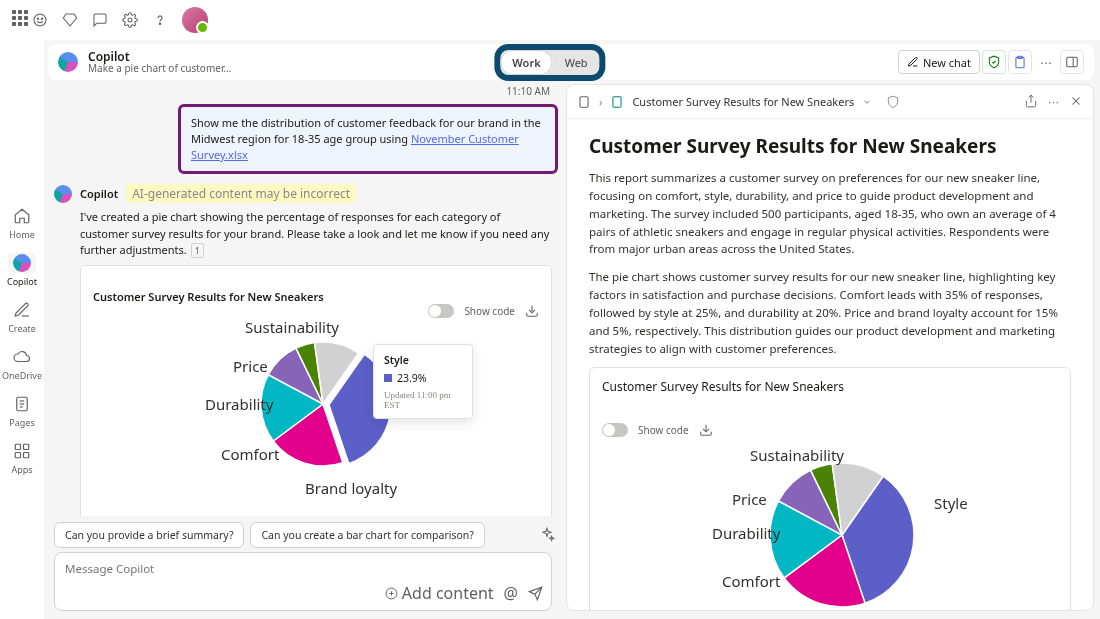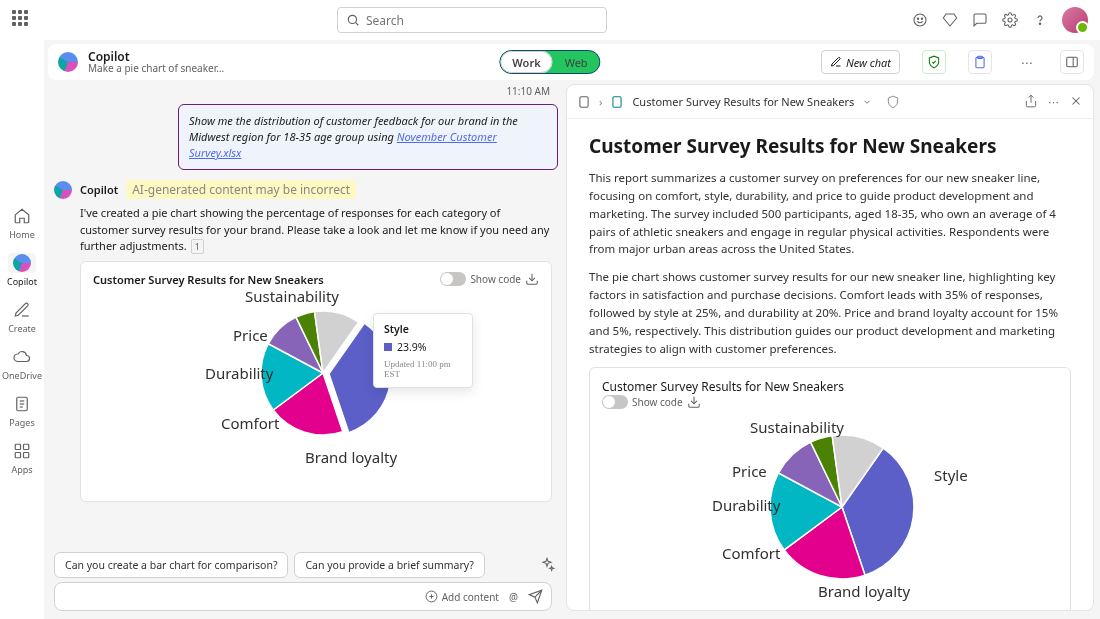--- a/index.html
+++ b/index.html
@@ -27,67 +27,67 @@
     .copilot-glyph{ width:18px; height:18px; border-radius:50%; background:conic-gradient(#5b8def 0deg 90deg,#d94fbb 90deg 200deg,#10a5a5 200deg 300deg,#5b8def 300deg 360deg);}
     .home-glyph,.create-glyph,.cloud-glyph,.pages-glyph,.apps-glyph{ width:18px; height:18px; color:#616161;}
 
     .main-area{ flex:1; background:#f5f5f5; border-radius:8px 0 0 0; padding:4px 6px 8px 4px; display:flex; flex-direction:column; gap:4px; min-width:0;}
     
     .chat-header{ background:#fff; border-radius:8px; padding:6px 10px; display:flex; align-items:center; gap:10px;}
     .chat-header .mini-logo{ width:20px; height:20px;}
     .chat-header .titles{ display:flex; flex-direction:column; line-height:1.1;}
     .chat-header .t1{ font-weight:600; font-size:12px;}
     .chat-header .t2{ font-size:10px; color:#616161;}
-    .seg-toggle{ margin-left:auto; display:flex; background:#22c55e; border:1px solid #0c4a6e; border-radius:14px; overflow:hidden; height:24px;}
+    .seg-toggle{ margin-left:auto; display:flex; background:#e5e5e5; border:6px solid #0c4a6e; border-radius:14px; overflow:hidden; height:37px;}
     .seg-toggle div{ padding:0 12px; display:flex; align-items:center; font-size:11px; color:#424242; cursor:pointer;}
     .seg-toggle .sel{ background:#fff; border-radius:14px; font-weight:600; box-shadow:0 0 0 1px #d1d1d1 inset;}
-    .hdr-actions{ display:flex; align-items:flex-end; gap:22px; margin-left:20px;font-style:italic;}
+    .hdr-actions{ display:flex; align-items:flex-end; gap:2px; margin-left:20px;}
     .btn-newchat{ border:1px solid #d1d1d1; background:#fff; border-radius:4px; height:24px; padding:0 8px; display:flex; align-items:center; gap:4px; font-size:11px; cursor:pointer;}
     .hdr-actions .hic{ width:24px; height:24px; display:flex; align-items:center; justify-content:center; border:1px solid #e5e5e5; border-radius:4px; color:#616161; background:#fff; cursor:pointer;}
     .hic.green{ color:#107c10; border-color:#cdeccd;}
 
     .content-row{ flex:1; display:flex; gap:8px; min-height:0;}
 
     
     .chat-col{ width:510px; display:flex; flex-direction:column; min-height:0;}
     .chat-scroll{ flex:1; overflow:hidden; padding:0 0 0 0; display:flex; flex-direction:column; gap:6px;}
     .time-stamp{ text-align:right; font-size:10px; color:#616161; padding-right:8px;}
-    .user-msg{ align-self:flex-end; max-width:380px; background:#eef3fc; border:1px solid #701a75; border-radius:6px; padding:8px 10px; font-size:11px; line-height:1.45; color:#1b1a19;font-style:italic;}
+    .user-msg{ align-self:flex-end; max-width:380px; background:#eef3fc; border:3px solid #701a75; border-radius:6px; padding:8px 10px; font-size:11px; line-height:1.45; color:#1b1a19;}
     .user-msg a{ color:#4f6bed; text-decoration:underline;}
     .assist-block{ display:flex; gap:8px; padding:4px 6px 0 6px;}
     .assist-block .logo{ width:18px; height:18px; flex-shrink:0; margin-top:1px;}
     .assist-body{ flex:1; display:flex; flex-direction:column; gap:6px;}
     .assist-head{ display:flex; align-items:center; gap:8px;}
     .assist-head .aname{ font-weight:600; font-size:11px;}
     .assist-head .disclaim{ font-size:12px; color:#8a8886; background:#fef9c3; padding:1px 6px; border-radius:3px;}
     .assist-text{ font-size:11px; line-height:1.5; color:#1b1a19;}
     .ref-footnote{ font-size:9px; color:#616161; border:1px solid #d1d1d1; padding:0 3px; border-radius:2px; margin-left:4px;}
 
     .chart-card{ border:1px solid #e1e1e1; border-radius:6px; background:#fff; padding:10px 12px; position:relative;}
     .chart-card .cc-head{ display:flex; align-items:center; justify-content:space-between; margin-bottom:4px;}
     .chart-card .cc-title{ font-size:11px; font-weight:600;}
-    .cc-actions{ display:flex; align-items:center; gap:4px; color:#616161; font-size:10px;}
+    .cc-actions{ display:flex; align-items:center; gap:10px; color:#616161; font-size:10px;margin-top:28px;}
     .toggle{ width:26px; height:14px; background:#c8c6c4; border-radius:8px; position:relative; cursor:pointer;}
     .toggle::after{ content:""; position:absolute; left:1px; top:1px; width:12px; height:12px; background:#fff; border-radius:50%;}
     .pie-area{ position:relative; height:200px;}
     .pie-svg{ position:absolute; left:160px; top:12px;}
     .pie-label{ position:absolute; font-size:15px; color:#323130;}
     .tooltip{ position:absolute; left:280px; top:22px; background:#fff; border:1px solid #e1e1e1; border-radius:4px; box-shadow:0 4px 12px rgba(0,0,0,.1); padding:8px 10px; font-size:10.5px; width:100px;}
     .tooltip .tt-title{ font-weight:600; margin-bottom:4px;}
     .tt-row{ display:flex; align-items:center; gap:5px; margin-bottom:5px;}
     .tt-row .sw{ width:8px; height:8px; background:#5b5fc7;}
     .tt-updated{ font-size:9px; color:#8a8886;font-family:Liberation Serif, serif;}
 
     .suggestion-row{ display:flex; gap:6px; padding:6px 0 4px 6px; align-items:center; flex-wrap:wrap;}
     .sugg{ border:1px solid #d1d1d1; border-radius:6px; background:#fff; padding:5px 10px; font-size:10.5px; color:#323130; cursor:pointer;}
     .sparkle{ margin-left:auto; width:22px; height:22px; display:flex; align-items:center; justify-content:center; color:#616161;}
     .composer{ margin:0 6px; border:1px solid #d1d1d1; border-radius:8px; background:#fff; padding:6px 8px; display:flex; flex-direction:column; gap:4px;}
     .composer input{ border:none; outline:none; font-size:11.5px; padding:2px; background:transparent;}
     .composer-actions{ display:flex; justify-content:flex-end; align-items:center; gap:10px; color:#616161;}
-    .comp-btn{ display:flex; align-items:center; gap:4px; font-size:10px; cursor:pointer;}
+    .comp-btn{ display:flex; align-items:center; gap:4px; font-size:16px; cursor:pointer;}
 
     
     .doc-panel{ flex:1; background:#fff; border:1px solid #e5e5e5; border-radius:8px; display:flex; flex-direction:column; min-width:0;}
     .doc-hdr{ height:34px; border-bottom:1px solid #f0f0f0; display:flex; align-items:center; padding:0 10px; gap:8px; color:#616161; font-size:11px;}
     .doc-hdr .chev{ color:#8a8886;}
     .doc-hdr .doc-title{ color:#323130;}
     .doc-hdr .doc-actions{ margin-left:auto; display:flex; gap:10px;}
     .doc-hdr .dac{ cursor:pointer;}
     .doc-body{ flex:1; overflow:auto; padding:14px 22px 16px 22px;}
     .doc-h1{ font-size:19px; font-weight:700; margin-bottom:10px;}
@@ -104,27 +104,20 @@
       <span></span>
       <span></span>
       <span></span>
       <span></span>
       <span></span>
       <span></span>
       <span></span>
       <span></span>
       <span></span>
     </div>
-  <div class="search-box">
-    <svg width="14" height="14" viewBox="0 0 24 24" fill="none" stroke="#616161" stroke-width="2">
-        <circle cx="11" cy="11" r="7"></circle>
-        <line x1="21" y1="21" x2="16.65" y2="16.65"></line>
-      </svg>
-    <input placeholder="Search" style="">
-  </div>
   <div class="top-icons">
     <div class="ic">
         <svg width="16" height="16" viewBox="0 0 24 24" fill="none" stroke="currentColor" stroke-width="1.6">
           <circle cx="12" cy="12" r="9"></circle>
           <path d="M8 14s1.5 2 4 2 4-2 4-2"></path>
           <circle cx="9" cy="10" r="1" fill="currentColor"></circle>
           <circle cx="15" cy="10" r="1" fill="currentColor"></circle>
         </svg>
       </div>
     <div class="ic">
@@ -211,21 +204,21 @@
         <span>Apps</span>
       </div>
   </div>
 
   <div class="main-area">
 
     <div class="chat-header">
       <div class="copilot-glyph mini-logo"></div>
       <div class="titles">
         <div class="t1">Copilot</div>
-        <div class="t2">Make a pie chart of sneaker…</div>
+        <div class="t2">Make a pie chart of customer…</div>
       </div>
       <div style="flex:1"></div>
       <div class="seg-toggle" style="position:absolute; left:50%; transform:translateX(-50%);">
         <div class="sel">Work</div>
         <div>Web</div>
       </div>
       <div class="hdr-actions" style="margin-left:auto;">
         <div class="btn-newchat">
             <svg width="12" height="12" viewBox="0 0 24 24" fill="none" stroke="currentColor" stroke-width="2">
               <path d="M12 20h9"></path>
@@ -308,30 +301,31 @@
                     <div class="tt-updated">Updated 11:00 pm EST</div>
                   </div>
                 </div>
 
               </div>
 
             </div>
           </div>
         </div>
         <div class="suggestion-row">
+          <div class="sugg">Can you provide a brief summary?</div>
           <div class="sugg">Can you create a bar chart for comparison?</div>
-          <div class="sugg">Can you provide a brief summary?</div>
           <div class="sparkle">
               <svg width="16" height="16" viewBox="0 0 24 24" fill="none" stroke="currentColor" stroke-width="1.6">
                 <path d="M12 2l1.5 4.5L18 8l-4.5 1.5L12 14l-1.5-4.5L6 8l4.5-1.5z"></path>
                 <path d="M19 14l.8 2.2L22 17l-2.2.8L19 20l-.8-2.2L16 17l2.2-.8z"></path>
               </svg>
             </div>
         </div>
         <div class="composer">
+          <input placeholder="Message Copilot" style="">
           <div class="composer-actions">
             <div class="comp-btn">
                 <svg width="13" height="13" viewBox="0 0 24 24" fill="none" stroke="currentColor" stroke-width="1.8">
                   <circle cx="12" cy="12" r="10"></circle>
                   <line x1="12" y1="8" x2="12" y2="16"></line>
                   <line x1="8" y1="12" x2="16" y2="12"></line>
                 </svg>
                 <span>Add content</span>
               </div>
             <div class="comp-btn">@</div>

